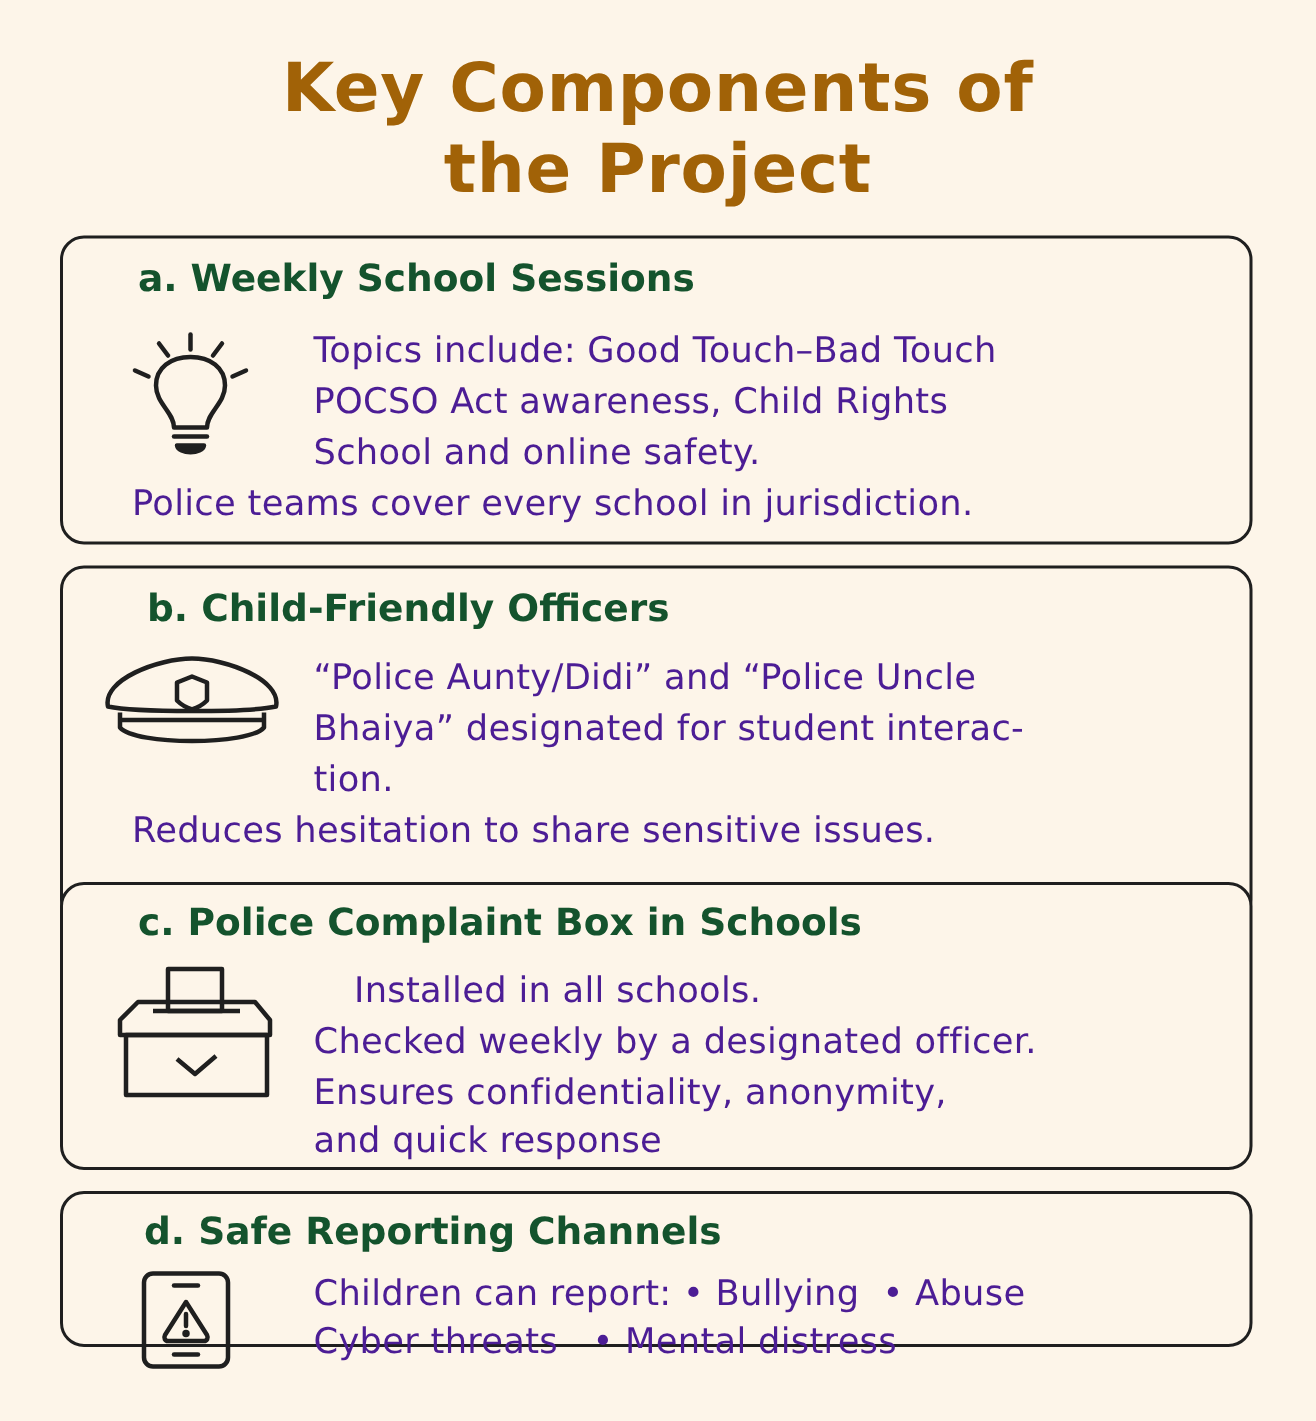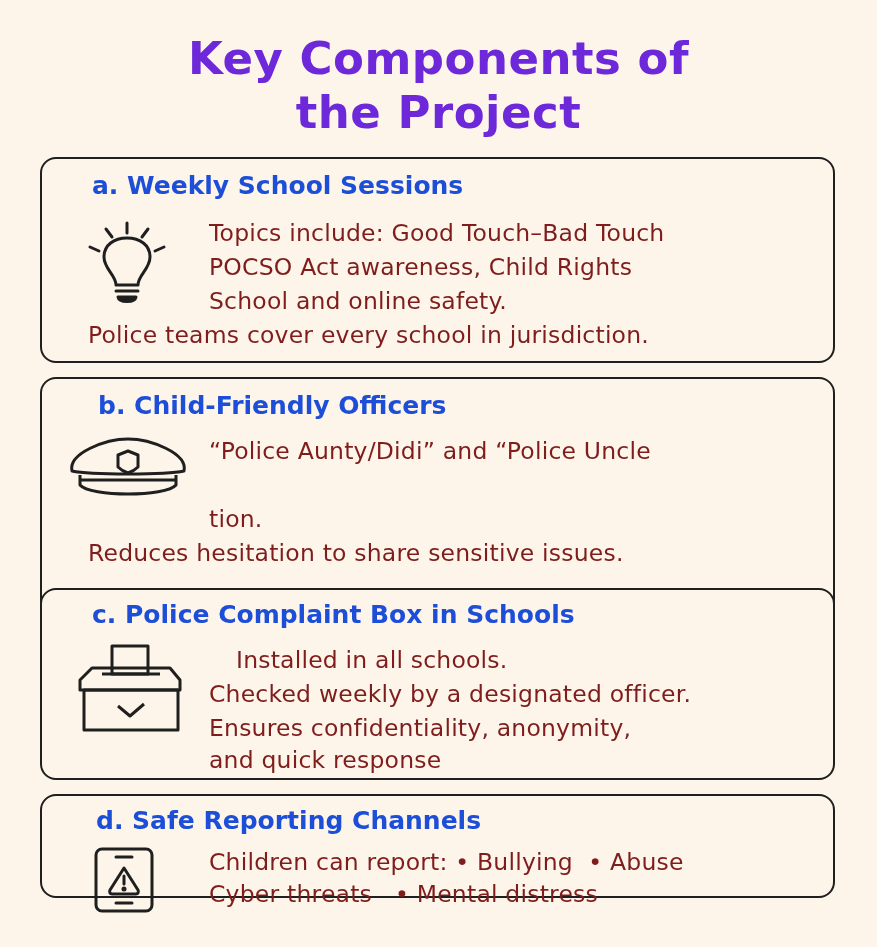--- a/index.html
+++ b/index.html
@@ -8,36 +8,36 @@
     background:#fdf5e9;
     font-family:"DejaVu Sans", sans-serif;
     color:#222;
     position:relative;
   }
   .title {
     position:absolute; left:0; top:32px; width:877px;
     text-align:center;
     font-family:"DejaVu Sans", sans-serif;
     font-weight:bold; font-size:45px; line-height:54px;
-    color:#6d28d9; letter-spacing:0.5px;
+    color:#a16207; letter-spacing:0.5px;
   }
   .card {
     position:absolute; left:40px; width:795px;
     border:2px solid #1f1f1f; border-radius:16px;
     background:#fdf5e9;
     box-sizing:border-box;
   }
   .card-head {
-    position:absolute; font-weight:bold; font-size:25px; color:#1d4ed8;
+    position:absolute; font-weight:bold; font-size:25px; color:#14532d;
     white-space:nowrap;
     text-align:right;
   }
   .icon { position:absolute; }
   .line {
-    position:absolute; font-size:23.5px; color:#7f1d1d; white-space:nowrap;
+    position:absolute; font-size:23.5px; color:#4c1d95; white-space:nowrap;
     letter-spacing:0.2px;
   }
 </style>
 </head>
 <body>
 
 <div class="title">
   <div>Key Components of</div>
   <div>the Project</div>
 </div>
@@ -62,20 +62,21 @@
 
 <div class="card" style="top:377px;height:239px;">
   <div class="card-head" style="left:56px;top:12px;">b. Child-Friendly Officers</div>
   <svg class="icon" style="left:24px;top:54px;" width="124" height="70" viewBox="0 0 124 70" fill="none" stroke="#1f1f1f" stroke-width="3" stroke-linejoin="round">
     <path d="M6 38 C2 20 40 6 62 6 C84 6 122 20 118 38 C100 42 24 42 6 38 Z"></path>
     <path d="M52 22 L62 18 L72 22 L72 34 C68 38 62 40 62 40 C62 40 56 38 52 34 Z"></path>
     <path d="M14 42 L14 52 C24 64 100 64 110 52 L110 42"></path>
     <line x1="14" y1="47" x2="110" y2="47"></line>
   </svg>
   <div class="line" style="left:167px;top:58px;">“Police Aunty/Didi” and “Police Uncle</div>
+  <div class="line" style="left:167px;top:92px;">Bhaiya” designated for student interac-</div>
   <div class="line" style="left:167px;top:126px;">tion.</div>
   <div class="line" style="left:46px;top:160px;">Reduces hesitation to share sensitive issues.</div>
 </div>
 
 <div class="card" style="top:588px;height:192px;">
   <div class="card-head" style="left:50px;top:10px;">c. Police Complaint Box in Schools</div>
   <svg class="icon" style="left:34px;top:52px;" width="110" height="94" viewBox="0 0 110 94" fill="none" stroke="#1f1f1f" stroke-width="3" stroke-linejoin="round">
     <rect x="36" y="4" width="36" height="28"></rect>
     <line x1="26" y1="32" x2="84" y2="32"></line>
     <path d="M16 26 L94 26 L104 38 L104 48 L4 48 L4 38 Z"></path>

